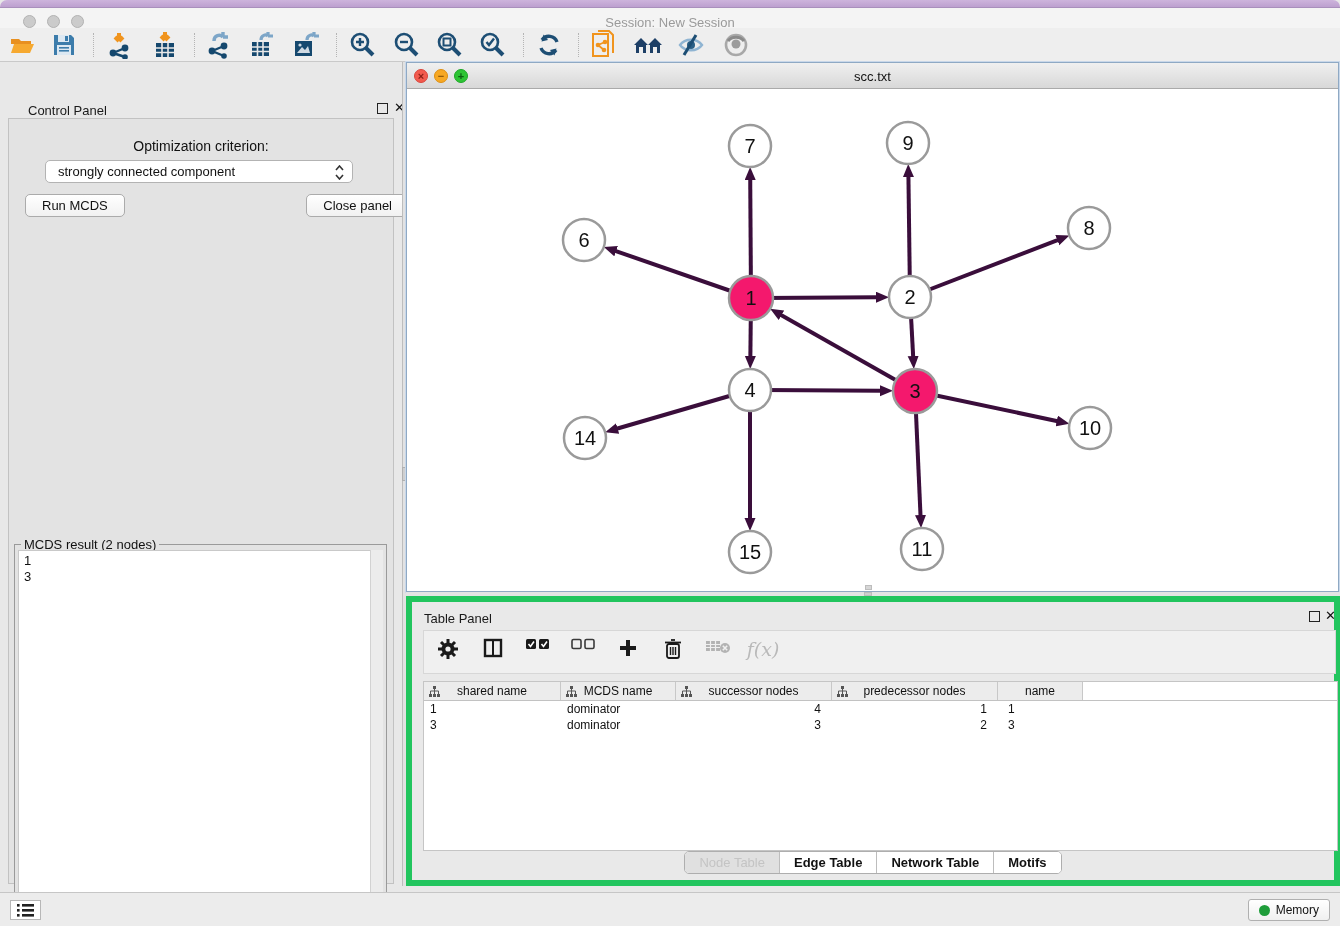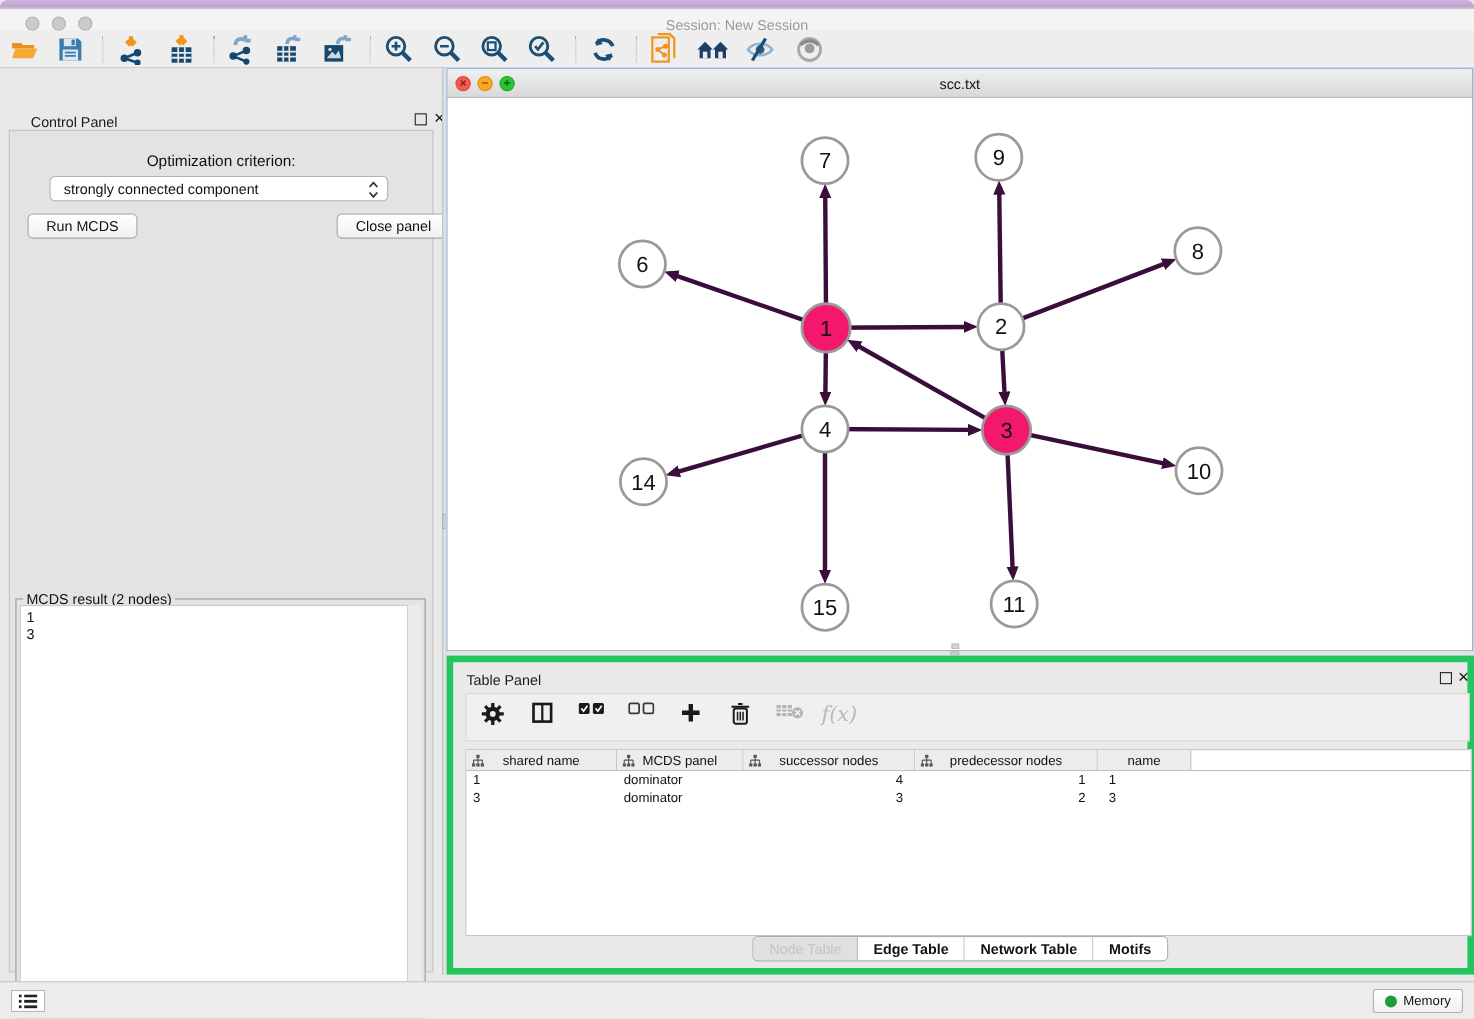--- a/index.html
+++ b/index.html
@@ -442,21 +442,21 @@
         <span>shared name</span>
       </div>
       <div class="dt-hcell" style="width:115px">
         <svg class="hicon" width="11" height="11" viewBox="0 0 11 11">
             <rect x="4" y="0" width="3" height="3" fill="#555"></rect>
             <path d="M5.5 3 V5 M1.5 5 H9.5 M1.5 5 V8 M5.5 5 V8 M9.5 5 V8" stroke="#555" stroke-width="1"></path>
             <rect x="0" y="8" width="3" height="3" fill="#555"></rect>
             <rect x="4" y="8" width="3" height="3" fill="#555"></rect>
             <rect x="8" y="8" width="3" height="3" fill="#555"></rect>
           </svg>
-        <span>MCDS panel</span>
+        <span>MCDS name</span>
       </div>
       <div class="dt-hcell" style="width:156px">
         <svg class="hicon" width="11" height="11" viewBox="0 0 11 11">
             <rect x="4" y="0" width="3" height="3" fill="#555"></rect>
             <path d="M5.5 3 V5 M1.5 5 H9.5 M1.5 5 V8 M5.5 5 V8 M9.5 5 V8" stroke="#555" stroke-width="1"></path>
             <rect x="0" y="8" width="3" height="3" fill="#555"></rect>
             <rect x="4" y="8" width="3" height="3" fill="#555"></rect>
             <rect x="8" y="8" width="3" height="3" fill="#555"></rect>
           </svg>
         <span>successor nodes</span>

